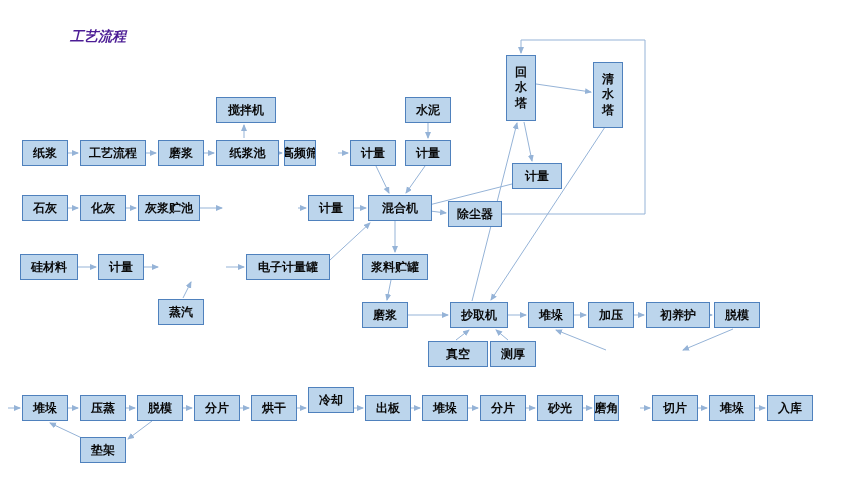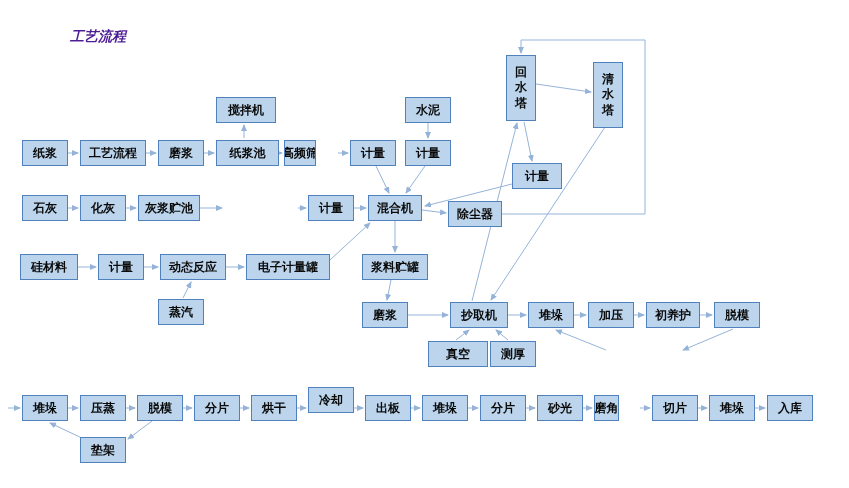--- a/index.html
+++ b/index.html
@@ -118,37 +118,36 @@
   </div>
   <div class="node vertical" style="left:593px;top:62px">
     <span class="vtext">清水塔</span>
   </div>
   <div class="node" style="left:512px;top:163px;width:50px">计量</div>
 
   <div class="node" style="left:22px;top:195px;width:46px">石灰</div>
   <div class="node" style="left:80px;top:195px;width:46px">化灰</div>
   <div class="node" style="left:138px;top:195px;width:62px">灰浆贮池</div>
   <div class="node" style="left:308px;top:195px;width:46px">计量</div>
-  <div class="node" style="left:368px;top:195px;width:54px">混合机</div>
+  <div class="node" style="left:368px;top:195px;width:64px">混合机</div>
   <div class="node" style="left:448px;top:201px;width:54px">除尘器</div>
 
   <div class="node" style="left:20px;top:254px;width:58px">硅材料</div>
   <div class="node" style="left:98px;top:254px;width:46px">计量</div>
-  <div class="node" style="left:160px;top:254px;width:66px">动态反应</div>
   <div class="node" style="left:158px;top:299px;width:46px">蒸汽</div>
   <div class="node" style="left:362px;top:254px;width:66px">浆料贮罐</div>
 
   <div class="node" style="left:246px;top:254px;width:84px">电子计量罐</div>
   <div class="node" style="left:362px;top:302px;width:46px">磨浆</div>
   <div class="node" style="left:450px;top:302px;width:58px">抄取机</div>
   <div class="node" style="left:428px;top:341px;width:60px">真空</div>
   <div class="node" style="left:490px;top:341px;width:46px">测厚</div>
   <div class="node" style="left:528px;top:302px;width:46px">堆垛</div>
   <div class="node" style="left:588px;top:302px;width:46px">加压</div>
-  <div class="node" style="left:646px;top:302px;width:54px">初养护</div>
+  <div class="node" style="left:646px;top:302px;width:64px">初养护</div>
   <div class="node" style="left:714px;top:302px;width:46px">脱模</div>
 
   <div class="node" style="left:22px;top:395px;width:46px">堆垛</div>
   <div class="node" style="left:80px;top:395px;width:46px">压蒸</div>
   <div class="node" style="left:137px;top:395px;width:46px">脱模</div>
   <div class="node" style="left:194px;top:395px;width:46px">分片</div>
   <div class="node" style="left:251px;top:395px;width:46px">烘干</div>
   <div class="node" style="left:308px;top:387px;width:46px">冷却</div>
   <div class="node" style="left:365px;top:395px;width:46px">出板</div>
   <div class="node" style="left:422px;top:395px;width:46px">堆垛</div>

